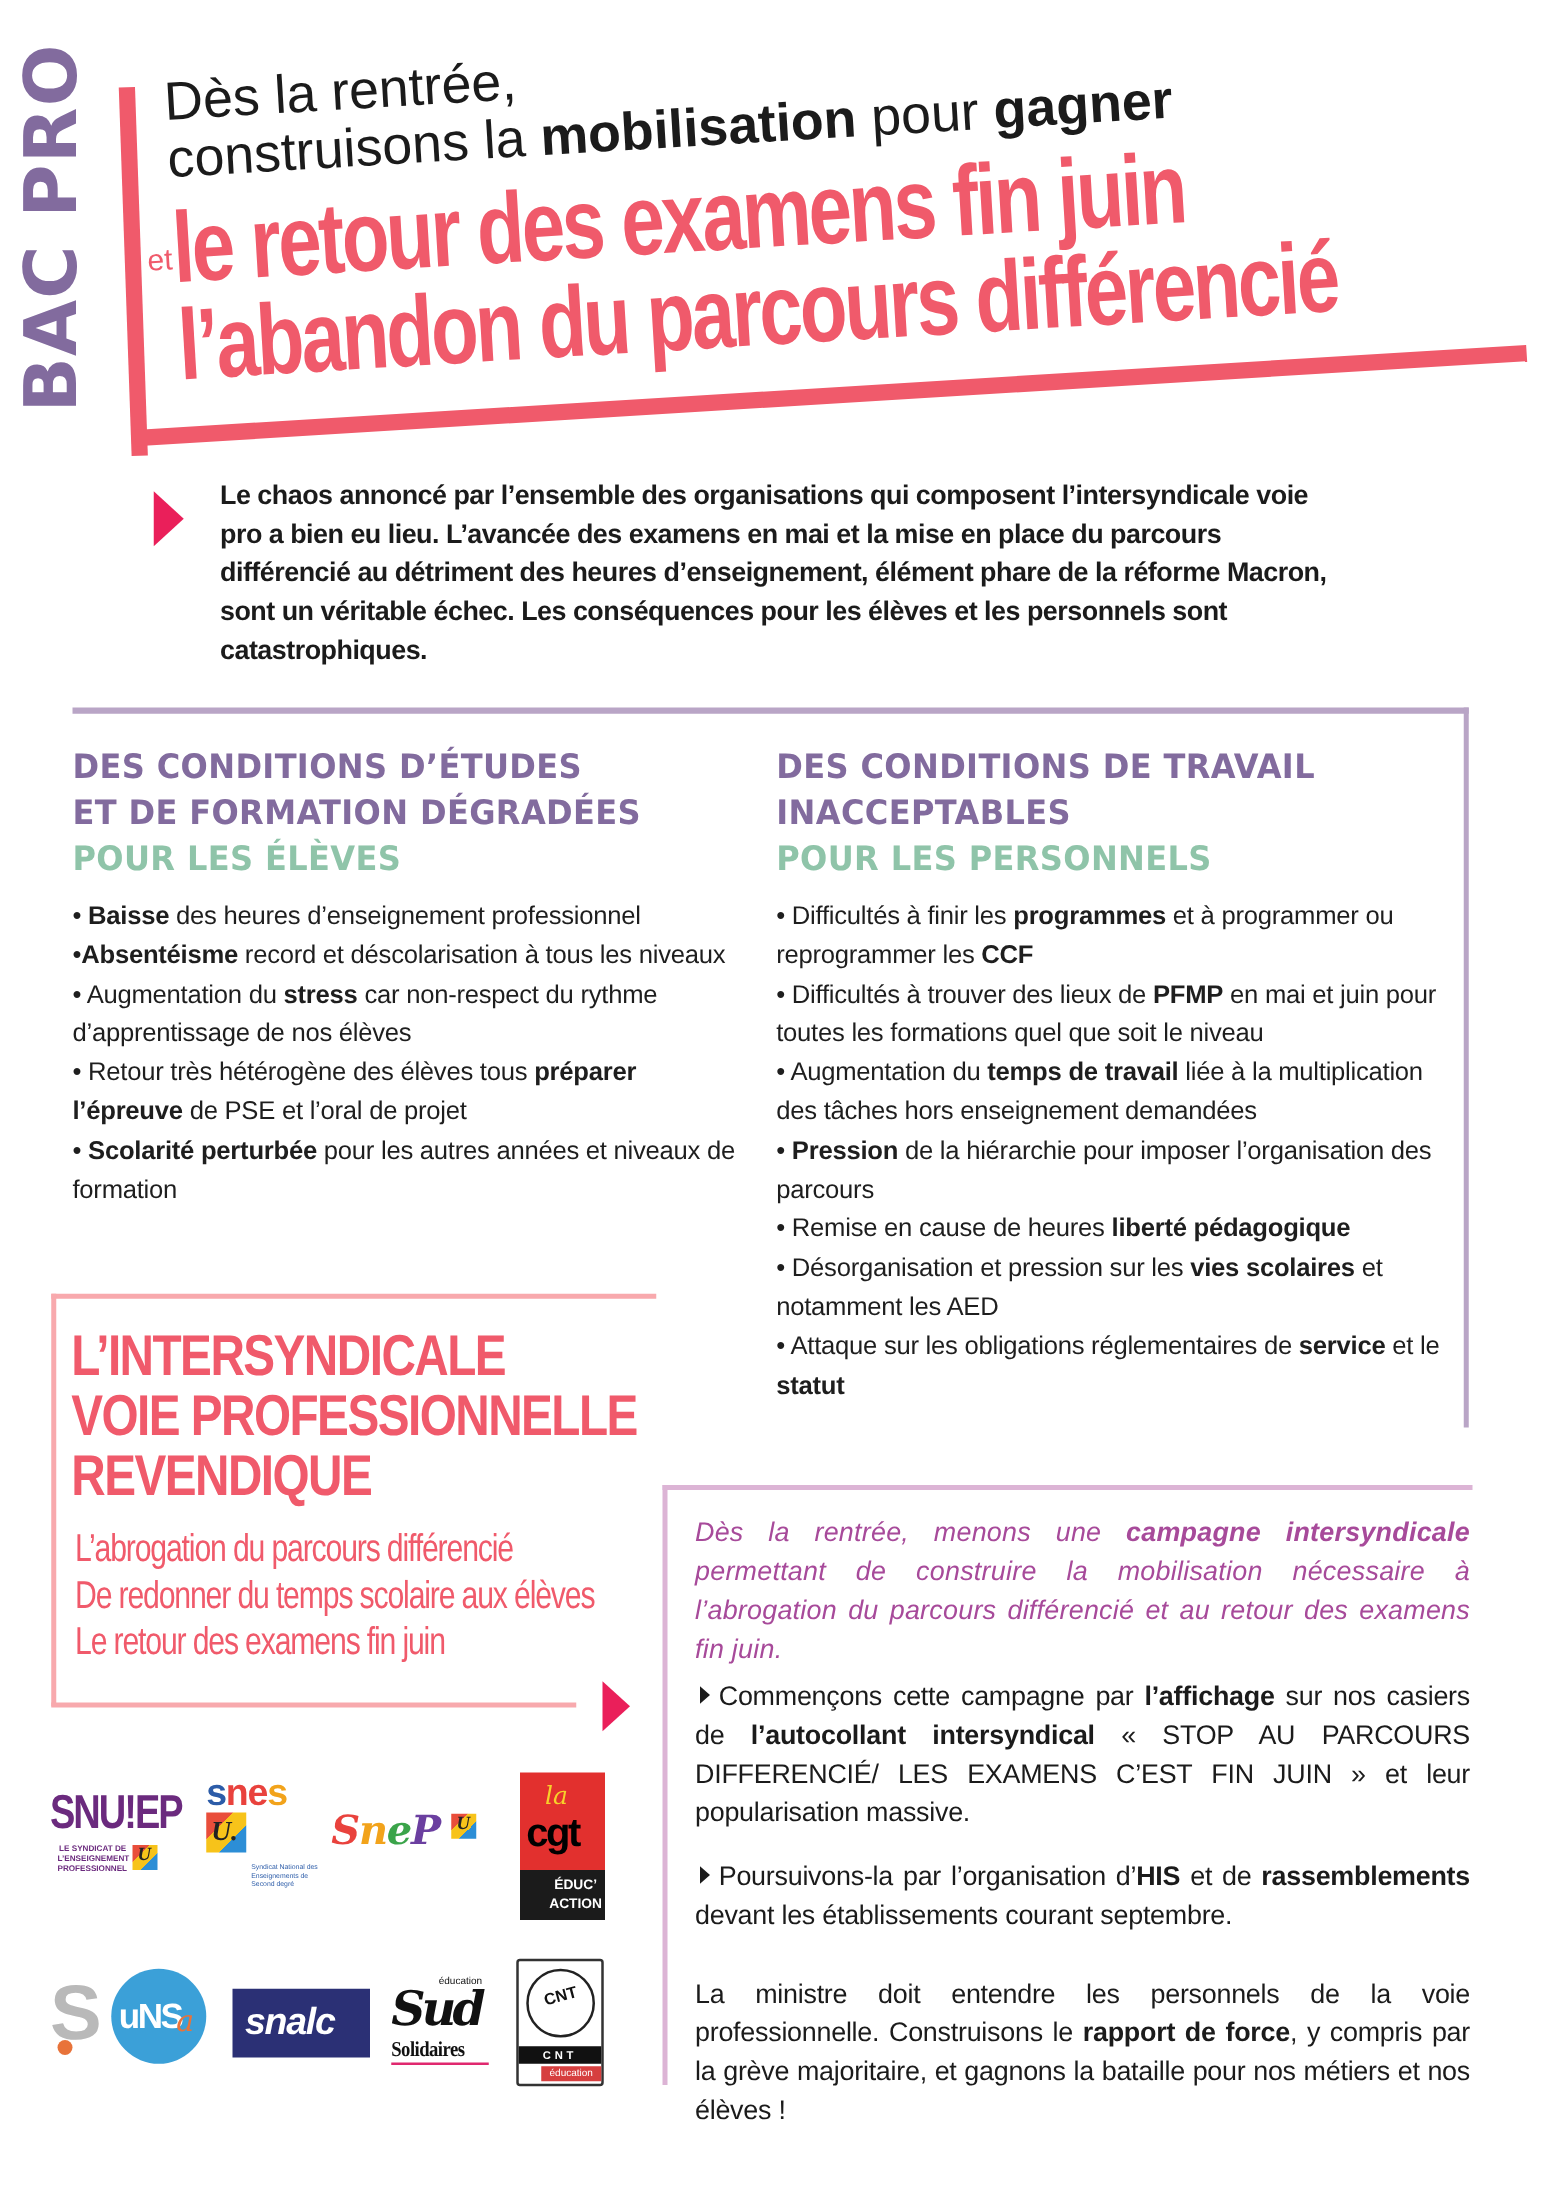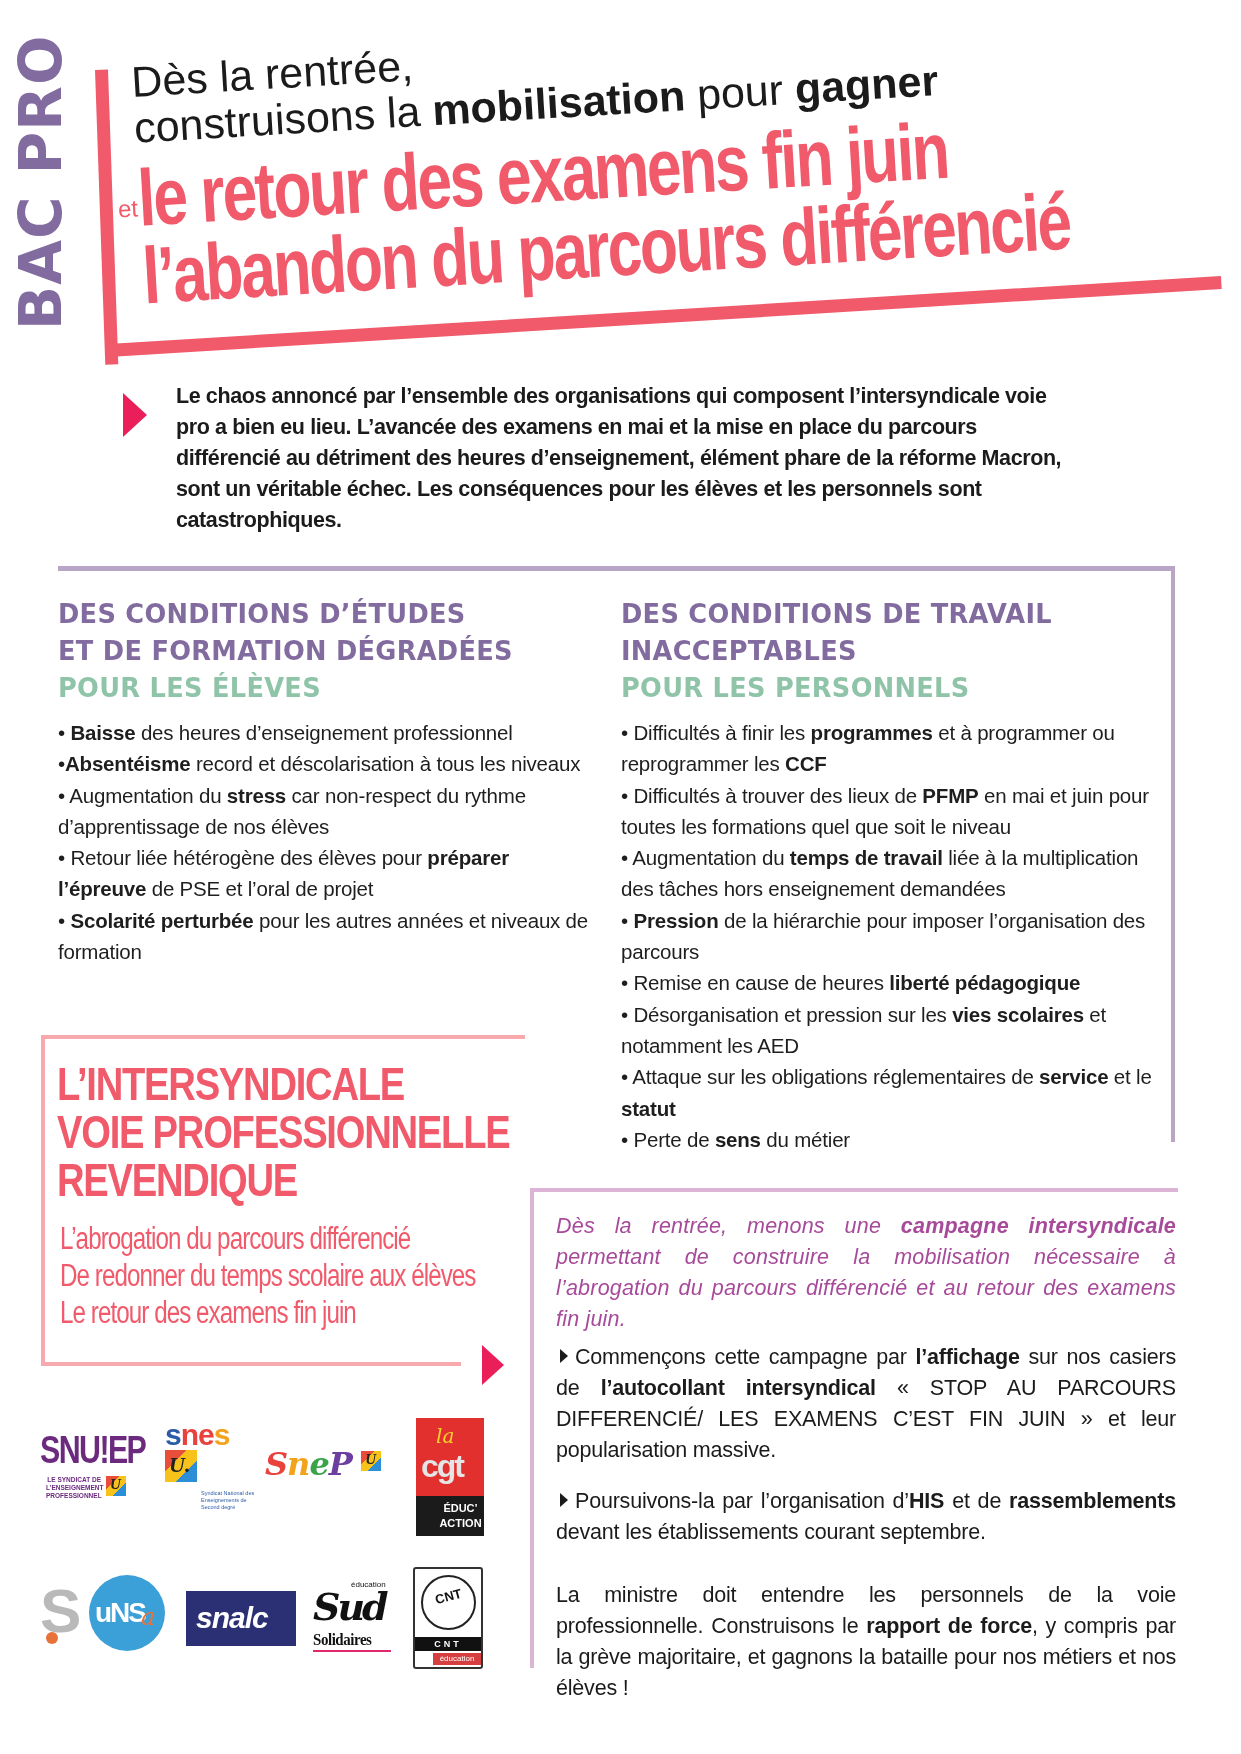--- a/index.html
+++ b/index.html
@@ -131,21 +131,21 @@
   .fsu-mini::after { content: "U"; position: absolute; left: 4px; top: 0; font: italic 700 15px "Liberation Serif", serif; color: #222; }
   .snes { left: 165px; top: 1420px; width: 90px; height: 85px; }
   .snes .word { font-family: "Liberation Sans", sans-serif; font-weight: 700; font-size: 30px; line-height: 30px; letter-spacing: -1px; }
   .snes .sub { font-size: 5.5px; color: #2c5ca8; line-height: 7px; margin-top: 4px; margin-left: 36px; }
   .fsu-box { width: 32px; height: 32px; background: linear-gradient(135deg,#e94e3b 0 33%,#f7c31a 33% 66%,#2c8ed6 66%); position: relative; display: inline-block; }
   .fsu-box::after { content: "U."; position: absolute; left: 4px; top: 2px; font: italic 700 22px "Liberation Serif", serif; color: #222; }
   .snep { left: 265px; top: 1445px; width: 130px; height: 50px; }
   .snep .word { font-family: "DejaVu Serif", serif; font-style: italic; font-weight: 700; font-size: 32px; letter-spacing: -1px; }
   .cgt { left: 416px; top: 1418px; width: 68px; height: 118px; background: #e2302e; }
   .cgt .la { position: absolute; left: 20px; top: 6px; font: italic 20px "DejaVu Serif", serif; color: #f7d12a; }
-  .cgt .c { position: absolute; left: 5px; top: 30px; font: 700 32px "Liberation Sans", sans-serif; color: #e5e5e5; letter-spacing: -2px; }
+  .cgt .c { position: absolute; left: 5px; top: 30px; font: 700 32px "Liberation Sans", sans-serif; color: #000000; letter-spacing: -2px; }
   .cgt .ea { position: absolute; left: 0; top: 78px; width: 68px; height: 40px; background: #1b1b1b; color: #fff; font: 700 11px "Liberation Sans", sans-serif; text-align: center; line-height: 15px; padding-top: 5px; padding-left: 21px; }
   .unsa-s { left: 40px; top: 1580px; width: 22px; height: 72px; }
   .unsa-s .s { font: 700 62px "Liberation Sans", sans-serif; color: #b9b9b9; line-height: 62px; }
   .unsa-s .dot { position: absolute; left: 6px; top: 52px; width: 12px; height: 12px; border-radius: 50%; background: #e8733a; }
   .unsa { left: 89px; top: 1575px; width: 76px; height: 76px; border-radius: 50%; background: #3ba0d8; }
   .unsa .w { position: absolute; left: 6px; top: 22px; font: 700 28px "Liberation Sans", sans-serif; color: #fff; letter-spacing: -2px; }
   .unsa .a { position: absolute; left: 52px; top: 28px; font: italic 24px "DejaVu Serif", serif; color: #e8733a; }
   .snalc { left: 186px; top: 1591px; width: 110px; height: 55px; background: #2b3075; }
   .snalc .w { position: absolute; left: 10px; top: 10px; font: 700 italic 30px "Liberation Sans", sans-serif; color: #fff; letter-spacing: -1px; }
   .sud { left: 313px; top: 1580px; width: 82px; height: 72px; }
@@ -185,38 +185,37 @@
 
 <div class="col-title col-left-title">
   <span>DES CONDITIONS D’ÉTUDES</span>
   <span>ET DE FORMATION DÉGRADÉES</span>
   <span class="sub">POUR LES ÉLÈVES</span>
 </div>
 <div class="list list-left">
   <div><span>• </span><b>Baisse</b><span> des heures d’enseignement professionnel</span></div>
   <div><span>•</span><b>Absentéisme</b><span> record et déscolarisation à tous les niveaux</span></div>
   <div><span>• Augmentation du </span><b>stress</b><span> car non-respect du rythme d’apprentissage de nos élèves</span></div>
-  <div><span>• Retour liée hétérogène des élèves pour </span><b>préparer l’épreuve</b><span> de PSE et l’oral de projet</span></div>
+  <div><span>• Retour très hétérogène des élèves tous </span><b>préparer l’épreuve</b><span> de PSE et l’oral de projet</span></div>
   <div><span>• </span><b>Scolarité perturbée</b><span> pour les autres années et niveaux de formation</span></div>
 </div>
 
 <div class="col-title col-right-title">
   <span>DES CONDITIONS DE TRAVAIL</span>
   <span>INACCEPTABLES</span>
   <span class="sub">POUR LES PERSONNELS</span>
 </div>
 <div class="list list-right">
   <div><span>• Difficultés à finir les </span><b>programmes</b><span> et à programmer ou reprogrammer les </span><b>CCF</b></div>
   <div><span>• Difficultés à trouver des lieux de </span><b>PFMP</b><span> en mai et juin pour toutes les formations quel que soit le niveau</span></div>
   <div><span>• Augmentation du </span><b>temps de travail</b><span> liée à la multiplication des tâches hors enseignement demandées</span></div>
   <div><span>• </span><b>Pression</b><span> de la hiérarchie pour imposer l’organisation des parcours</span></div>
   <div><span>• Remise en cause de heures </span><b>liberté pédagogique</b></div>
   <div><span>• Désorganisation et pression sur les </span><b>vies scolaires</b><span> et notamment les AED</span></div>
   <div><span>• Attaque sur les obligations réglementaires de </span><b>service</b><span> et le </span><b>statut</b></div>
-  <div><span>• Perte de </span><b>sens</b><span> du métier</span></div>
 </div>
 
 <div class="rev-top"></div>
 <div class="rev-left"></div>
 <div class="rev-bottom"></div>
 <div class="rev-title">
   <span>L’INTERSYNDICALE</span>
   <span>VOIE PROFESSIONNELLE</span>
   <span>REVENDIQUE</span>
 </div>

